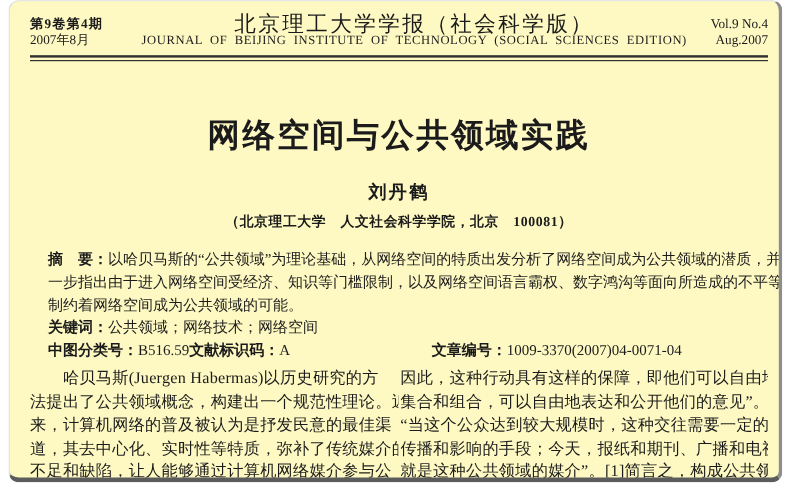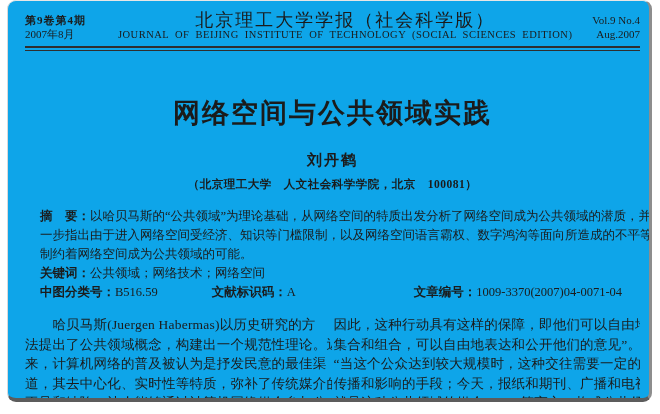--- a/index.html
+++ b/index.html
@@ -2,21 +2,21 @@
 <html><head>
 <meta charset="utf-8">
 <style>
   * { margin:0; padding:0; box-sizing:border-box; }
   html,body { width:660px; height:414px; background:#ffffff; }
   body { font-family:"Liberation Serif","DejaVu Serif",serif; color:#1b1b1b; position:relative; overflow:hidden; }
 
   .page {
     position:absolute; left:7px; top:0px;
     width:645px; height:402px;
-    background:#0ea5e9;
+    background:#fef9c3;
     border-top:1px solid #e6e6e6;
     border-left:1px solid #d9d9d9;
     border-right:3px solid #8d8d8d;
     border-bottom:4px solid #5c5c5c;
     border-radius:9px;
     padding:12px 9px 0 17px;
     overflow:hidden;
   }
 
   
@@ -37,25 +37,25 @@
     font-weight:bold; font-size:27px; letter-spacing:2px; line-height:30px;
   }
   .author { margin-top:23px; text-align:center; font-size:15px; font-weight:600; letter-spacing:2px; }
   .affil  { margin-top:7px;  text-align:center; font-size:11.5px; letter-spacing:0.5px;font-weight:bold; }
 
   
   .meta { margin:15px 15px 0 15px; font-size:12.5px; line-height:19px; }
   .meta .lbl { font-weight:bold; }
   .meta-line { white-space:nowrap; }
   .clsrow { display:flex; white-space:nowrap;text-align:center; }
-  .cls-item2 { margin-left:54px; }
+  .cls-item2 { }
   .cls-item3 { margin-left:118px; }
 
   
-  .cols { display:flex; gap:2px; margin-top:13px; font-size:13.5px; line-height:19.5px; letter-spacing:0.2px; }
+  .cols { display:flex; gap:2px; margin-top:3px; font-size:13.5px; line-height:19.5px; letter-spacing:0.2px; }
   .col { flex:1; min-width:0; }
   .bodyline { white-space:nowrap; overflow:hidden; }
 </style>
 </head>
 <body>
 
 <div class="page">
 
   <div class="hdr">
     <div class="hdr-col hdr-left">

